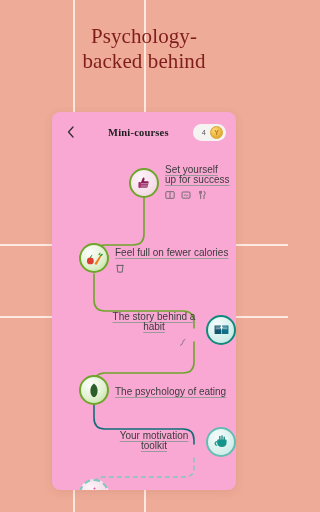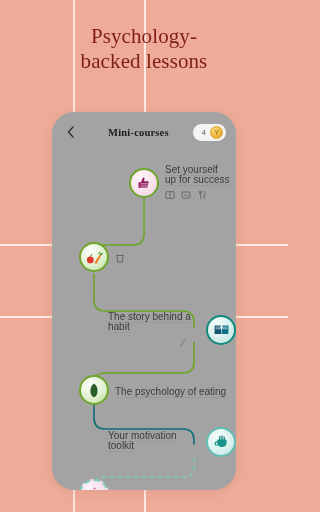--- a/index.html
+++ b/index.html
@@ -24,22 +24,22 @@
     font-family:"Liberation Serif", serif;
     font-size:21px; line-height:25px;
     color:#7f1d1d; letter-spacing:.1px;
     z-index:3;
   }
 
   
   #phone-card {
     position:absolute; left:52px; top:112px;
     width:184px; height:378px;
-    background:#a3a3a3;
-    border-radius:22px;
+    background:#f9a8d4;
+    border-radius:8px;
     overflow:hidden;
     z-index:4;
     box-shadow:0 2px 10px rgba(120,60,40,.10);
   }
 
   
   #app-header {
     position:relative; height:40px;
     display:flex; align-items:center;
     padding:0 10px;
@@ -93,35 +93,35 @@
   .lesson-text { padding:0 6px; }
   .lesson-title {
     font-size:10px; color:#3b3b3b; line-height:10px;
     text-decoration:underline; text-decoration-color:#9a9a9a;
     text-underline-offset:1.5px; cursor:pointer;
     display:inline-block;
   }
   .lesson-icons { display:flex; gap:6px; margin-top:3px; color:#5e5e5e; }
   .lesson-icons svg { display:block; }
 
-  .txt-right { text-align:left; }
+  .txt-right { text-align:center; }
 </style>
 </head>
 <body>
 
 <div id="bg-grid">
   <div class="grid-line grid-v" style="left:73px"></div>
   <div class="grid-line grid-v" style="left:144px"></div>
   <div class="grid-line grid-h" style="top:244px"></div>
   <div class="grid-line grid-h" style="top:316px"></div>
 </div>
 
 <div id="headline">
   <div>Psychology-</div>
-  <div>backed lessons</div>
+  <div>backed behind</div>
 </div>
 
 <div id="phone-card">
 
   <div id="app-header">
     <div id="back-button">
       <svg width="7" height="12" viewBox="0 0 7 12" fill="none">
         <path d="M6 1L1.5 6L6 11" stroke="#2a2a2a" stroke-width="1.2" stroke-linecap="round" stroke-linejoin="round"></path>
       </svg>
     </div>
@@ -181,20 +181,21 @@
         <svg width="19" height="17" viewBox="0 0 20 18">
           <circle cx="5.6" cy="11.6" r="3.6" fill="#e23a2e"></circle>
           <path d="M5.6 7.8 q.4 -1.6 1.6 -2" stroke="#2f7a22" stroke-width="1" fill="none" stroke-linecap="round"></path>
           <path d="M10 14.6 L15.4 6.4 q1.1 -1.4 1.8 .1 L12.6 15 q-1 1.4 -2.6 -.4 Z" fill="#ef7d1f"></path>
           <path d="M15.6 6 q1.6 -2.4 3.4 -1.8 q-.5 2 -2.6 2.6 Z" fill="#3f8f2b"></path>
           <path d="M14 5.4 q.5 -2.6 2.4 -2.8 q.2 2 -1.4 3 Z" fill="#4ea434"></path>
           <path d="M2.6 3.2 l.5 1.3 1.3 .5 -1.3 .5 -.5 1.3 -.5 -1.3 -1.3 -.5 1.3 -.5 Z" fill="#ffffff" opacity=".95"></path>
         </svg>
       </div>
       <div class="lesson-text">
+        <span class="lesson-title">Feel full on fewer calories</span>
         <div class="lesson-icons">
           <svg width="10" height="11" viewBox="0 0 11 12">
             <path d="M2.2 2.6 h6.6 l-.9 7.4 h-4.8 Z" fill="none" stroke="#5e5e5e" stroke-width="1" stroke-linejoin="round"></path>
             <path d="M2.2 2.6 h1.6 M7.3 2.6 h1.5" stroke="#5e5e5e" stroke-width="1" stroke-linecap="round"></path>
           </svg>
         </div>
       </div>
     </div>
 
     <div class="lesson" style="left:50px; top:160px;">

